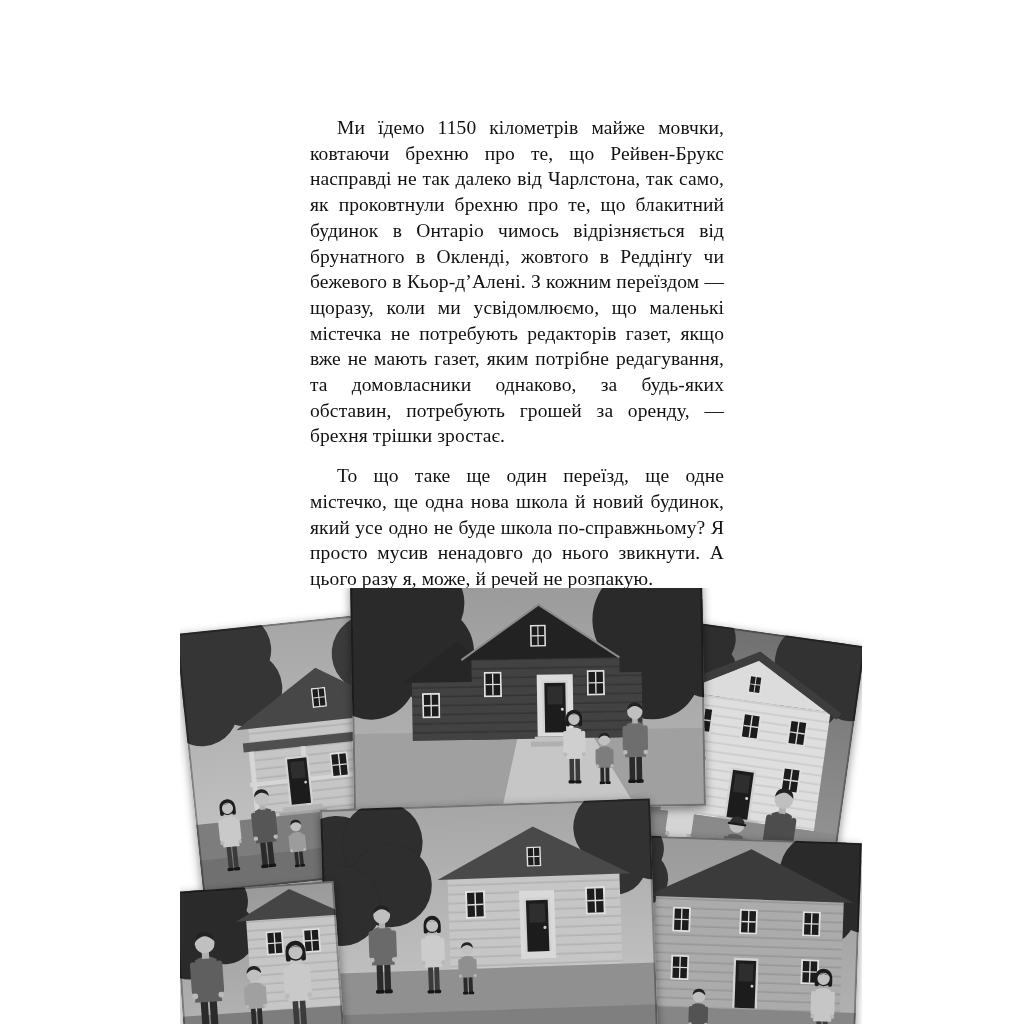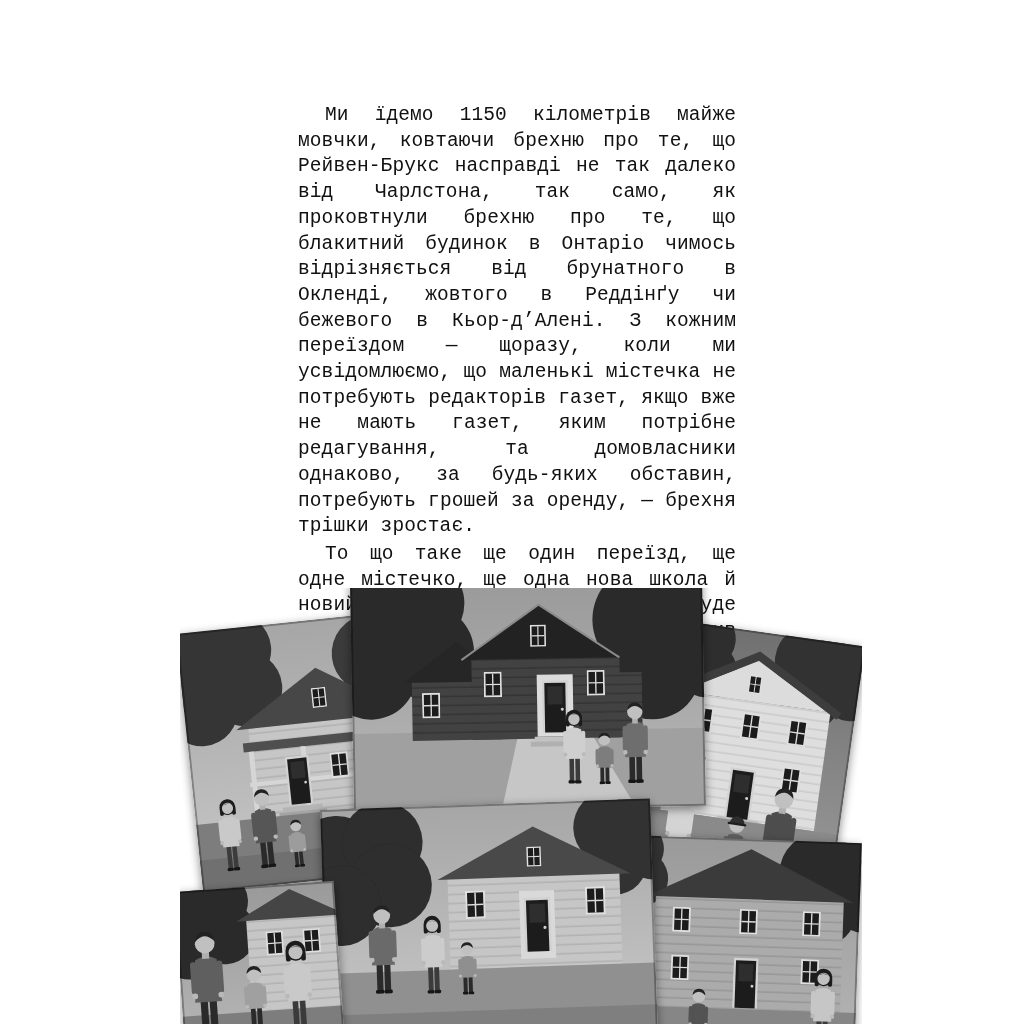--- a/index.html
+++ b/index.html
@@ -6,34 +6,34 @@
   body{
     width:1024px;height:1024px;background:#ffffff;position:relative;
     font-family:"Liberation Serif", serif;color:#111;
   }
   .page{position:absolute;inset:0;background:#fff;overflow:hidden;}
   .text-block{
     position:absolute;left:296px;top:101px;width:442px;
     font-size:19.5px;line-height:25.7px;text-align:justify;
     letter-spacing:.1px;
   }
-  .text-block p{margin:2px;text-indent:27px;hyphens:auto;font-family:Liberation Mono, monospace;-webkit-hyphens:auto;}
+  .text-block p{margin:14px;text-indent:27px;hyphens:auto;-webkit-hyphens:auto;}
   .illustration{
     position:absolute;left:180px;top:588px;width:682px;height:436px;
   }
   .illustration svg{display:block;}
 </style>
 </head>
 <body>
 
 <div class="page">
 
   <div class="text-block">
     <p>Ми їдемо 1150 кілометрів майже мовчки, ковтаючи брехню про те, що Рейвен-Брукс насправді не так далеко від Чарлстона, так само, як проковтнули брехню про те, що блакитний будинок в Онтаріо чимось відрізняється від брунатного в Окленді, жовтого в Реддінґу чи бежевого в Кьор-д’Алені. З кожним переїздом — щоразу, коли ми усвідомлюємо, що маленькі містечка не потребують редакторів газет, якщо вже не мають газет, яким потрібне редагування, та домовласники однаково, за будь-яких обставин, потребують грошей за оренду, — брехня трішки зростає.</p>
-    <p>То що таке ще один переїзд, ще одне містечко, ще одна нова школа й новий будинок, який усе коли не буде нашим по-справжньому? Я просто мусив ненадовго до нього звикнути. А цього разу я, може, й речей не розпакую.</p>
+    <p>То що таке ще один переїзд, ще одне містечко, ще одна нова школа й новий будинок, який усе одно не буде школа по-справжньому? Я просто мусив ненадовго до нього звикнути. А цього разу я, може, й речей не розпакую.</p>
   </div>
 
   <div class="illustration">
     <svg width="682" height="436" viewBox="0 0 682 436" xmlns="http://www.w3.org/2000/svg">
       <defs>
         <linearGradient id="skyLight" x1="0" y1="0" x2="0" y2="1">
           <stop offset="0" stop-color="#a6a6a6"></stop>
             <stop offset="1" stop-color="#c8c8c8"></stop>
         </linearGradient>
         <linearGradient id="skyMid" x1="0" y1="0" x2="0" y2="1">

